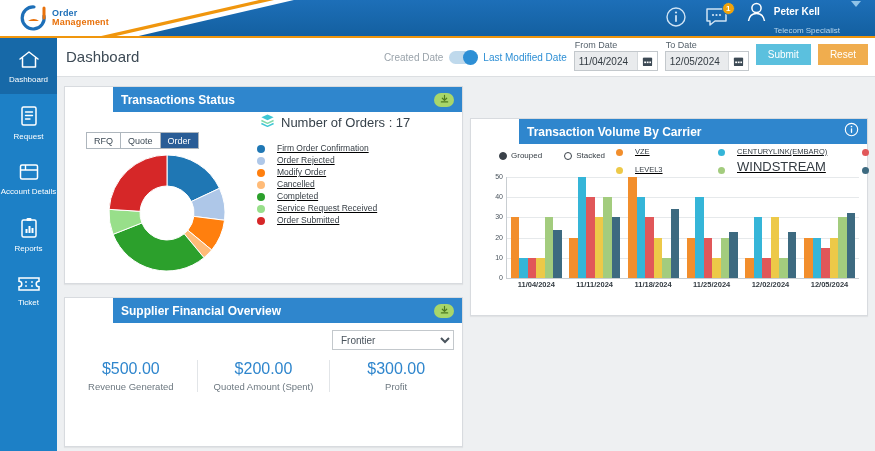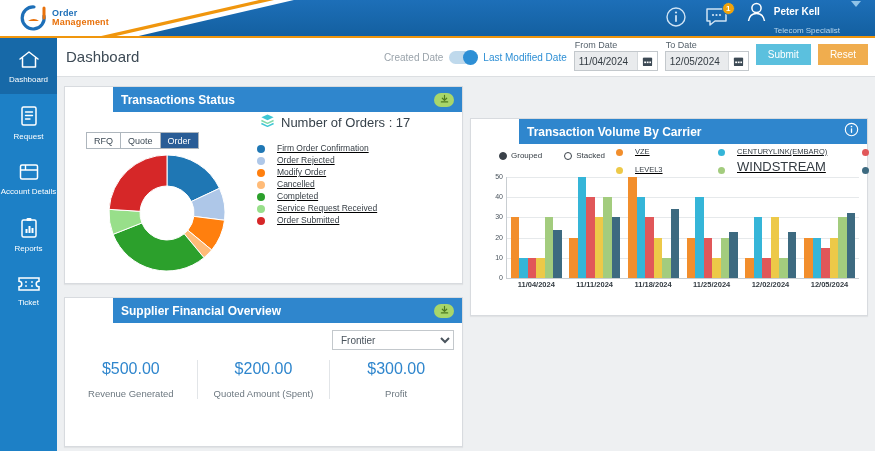--- a/index.html
+++ b/index.html
@@ -184,21 +184,21 @@
   }
   .kpis {
     position: absolute; left: 0; top: 62px; width: 397px;
     display: flex;
   }
   .kpi {
     flex: 1; text-align: center; border-right: 1px solid #e2e5e8;
   }
   .kpi:last-child { border-right: none; }
   .kpi-val { font-size: 16px; color: #2f86cd; }
-  .kpi-lbl { font-size: 9.5px; color: #6d7880; margin-top: 10px; }
+  .kpi-lbl { font-size: 9.5px; color: #6d7880; margin-top: 3px; }
 
   
   .vol-ctrls {
     position: absolute; left: 28px; top: 32px;
     display: flex; align-items: center; gap: 22px;
   }
   .radio-row { display: flex; align-items: center; gap: 4px; cursor: pointer; }
   .radio {
     width: 8px; height: 8px; border-radius: 50%;
     border: 1.5px solid #3a4149; background: #ffffff;

